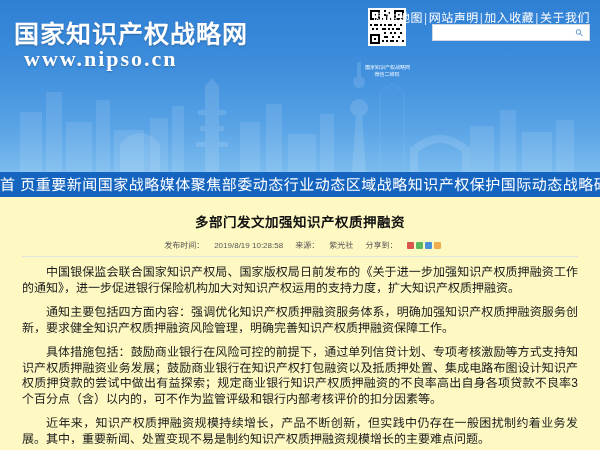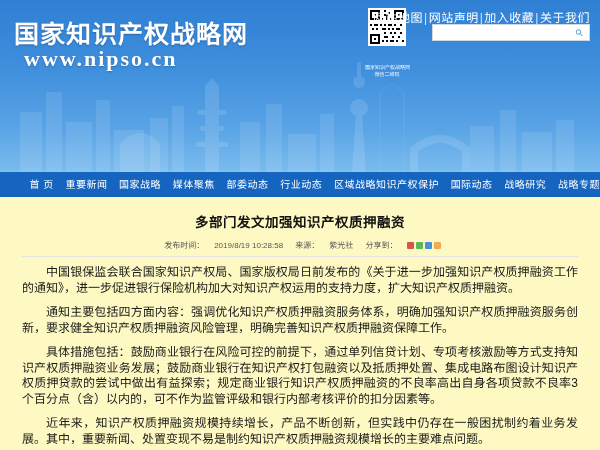--- a/index.html
+++ b/index.html
@@ -119,23 +119,23 @@
   .nav {
     position: absolute;
     left: 0; top: 172px;
     width: 600px; height: 25px;
     background: #1565c0;
     display: flex;
     align-items: center;
   }
   .nav-item {
     flex: 1;
-    text-align: right;
+    text-align: center;
     color: #ffffff;
-    font-size: 10px;
+    font-size: 15px;
     line-height: 25px;
     cursor: pointer;
     white-space: nowrap;
     letter-spacing: .5px;
   }
 
   
   .article {
     position: absolute;
     left: 0; top: 197px;

